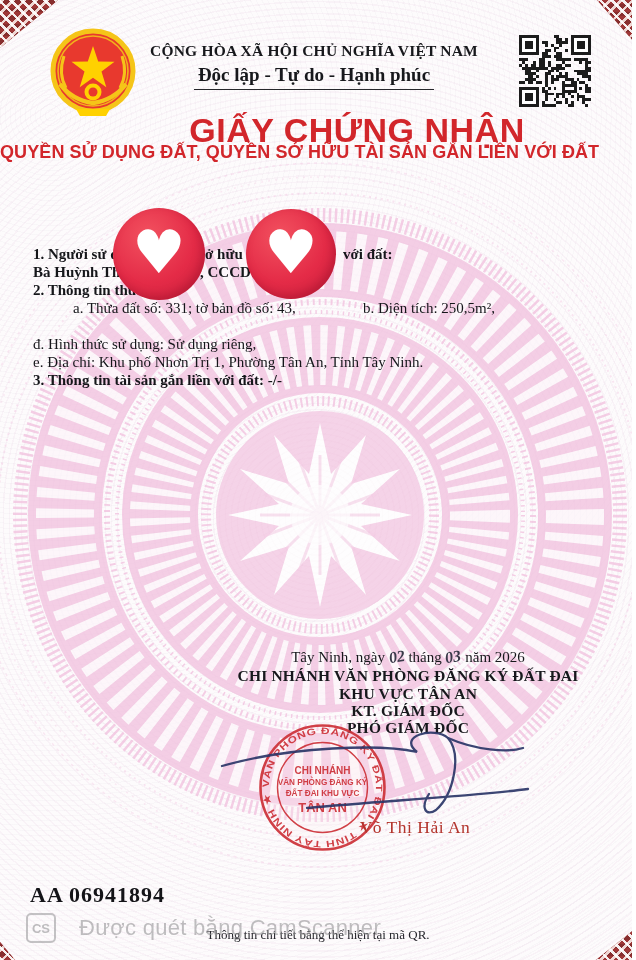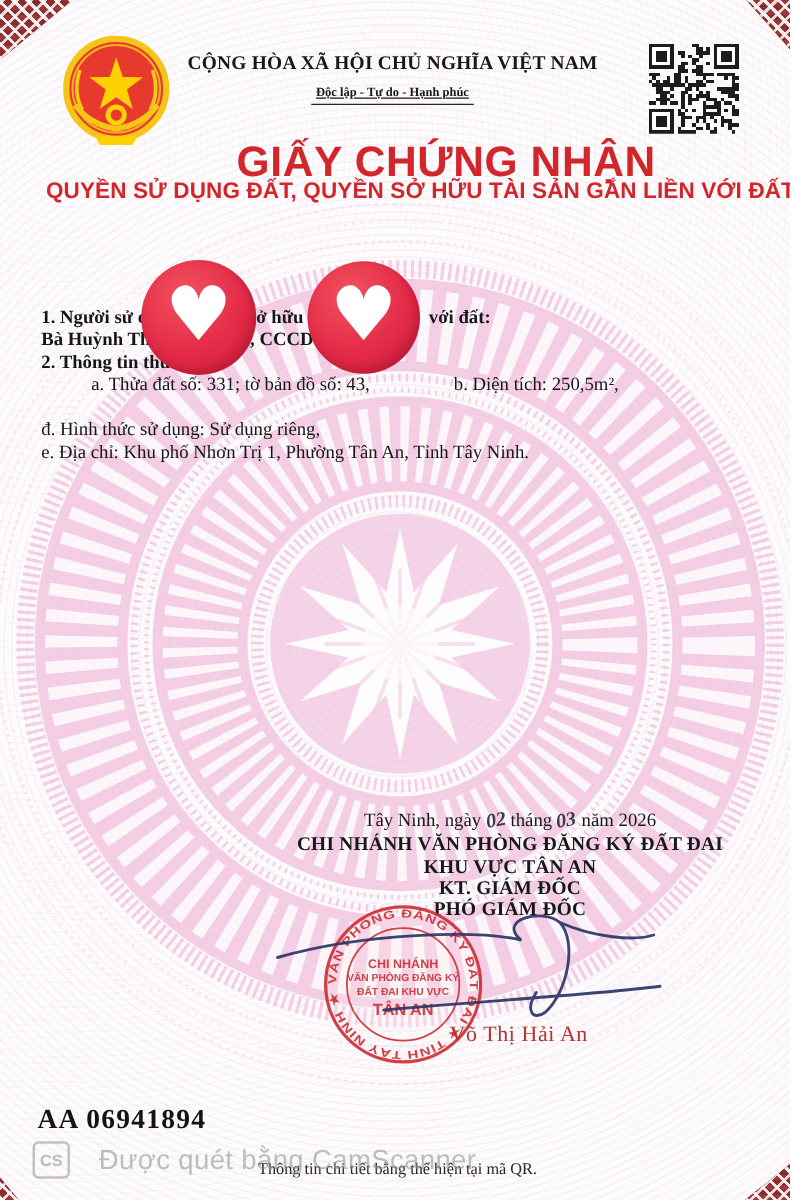--- a/index.html
+++ b/index.html
@@ -19,27 +19,27 @@
             repeating-linear-gradient(-45deg, rgba(255,244,240,.85) 0 2.5px, rgba(158,55,55,0) 2.5px 8px),
             repeating-linear-gradient(0deg, #9e3737 0 4px, #872e2e 4px 8px);}
   .corner.tl{left:0;top:0;width:58px;height:48px;clip-path:polygon(0 0,100% 0,0 100%);}
   .corner.tr{left:597px;top:0;width:39px;height:44px;clip-path:polygon(0 0,100% 0,100% 100%);}
   .corner.br{left:596px;top:928px;width:40px;height:32px;clip-path:polygon(100% 0,100% 100%,0 100%);}
   .corner.bl{left:0;top:942px;width:15px;height:18px;clip-path:polygon(0 0,100% 100%,0 100%);}
   
   .nat-line{left:140px;top:42px;width:348px;text-align:center;
             font-weight:bold;font-size:15.5px;color:#17181c;letter-spacing:.2px;}
   .motto-wrap{left:140px;top:64px;width:348px;text-align:center;}
-  .motto{display:inline-block;font-weight:bold;font-size:10px;color:#17181c;
-         border-bottom:1.6px solid #26272b;padding:0 4px 3px;text-decoration:underline;}
+  .motto{display:inline-block;font-weight:bold;font-size:19px;color:#17181c;
+         border-bottom:1.6px solid #26272b;padding:0 4px 3px;}
   
   .title{left:0;top:111px;width:636px;text-align:center;color:#d2262b;
          font-family:"Liberation Sans",sans-serif;font-weight:bold;
          font-size:34px;letter-spacing:.5px;white-space:nowrap;padding-left:39px;}
-  .subtitle{left:0;top:142px;width:636px;text-align:right;color:#d2262b;
+  .subtitle{left:0;top:142px;width:636px;text-align:left;color:#d2262b;
             font-family:"Liberation Sans",sans-serif;font-weight:bold;
             font-size:18px;letter-spacing:.1px;white-space:nowrap;}
   
   .row{position:absolute;left:0;top:0;width:636px;height:18px;font-size:15px;color:#15161a;z-index:6;}
   .row b{font-weight:bold;}
   .seg{position:absolute;white-space:nowrap;}
   
   .heart{position:absolute;z-index:8;border-radius:50%;
          background:radial-gradient(circle at 38% 30%, #f2515f 0%, #e42b47 55%, #c81f3d 100%);
          box-shadow:inset -3px -4px 8px rgba(140,10,35,.35);
@@ -353,20 +353,23 @@
   <div class="row" style="top:300px;">
     <span class="seg" style="left:33px;margin-left:40px;">a. Thửa đất số: 331; tờ bản đồ số: 43,</span>
     <span class="seg" style="left:348px;margin-left:15px;">b. Diện tích: 250,5m²,</span>
   </div>
   <div class="row" style="top:336px;">
     <span class="seg" style="left:33px;">đ. Hình thức sử dụng: Sử dụng riêng,</span>
   </div>
   <div class="row" style="top:354px;">
     <span class="seg" style="left:33px;">e. Địa chỉ: Khu phố Nhơn Trị 1, Phường Tân An, Tỉnh Tây Ninh.</span>
   </div>
+  <div class="row" style="top:372px;">
+    <b class="seg" style="left:33px;">3. Thông tin tài sản gắn liền với đất: -/-</b>
+  </div>
 
   <div class="heart" style="left:113px;top:208px;width:92px;height:92px;">
     <span>♥</span>
   </div>
   <div class="heart" style="left:246px;top:209px;width:90px;height:90px;">
     <span>♥</span>
   </div>
 
   <div class="abs issue dateline" style="top:648px;">
     <span>Tây Ninh, ngày</span>

